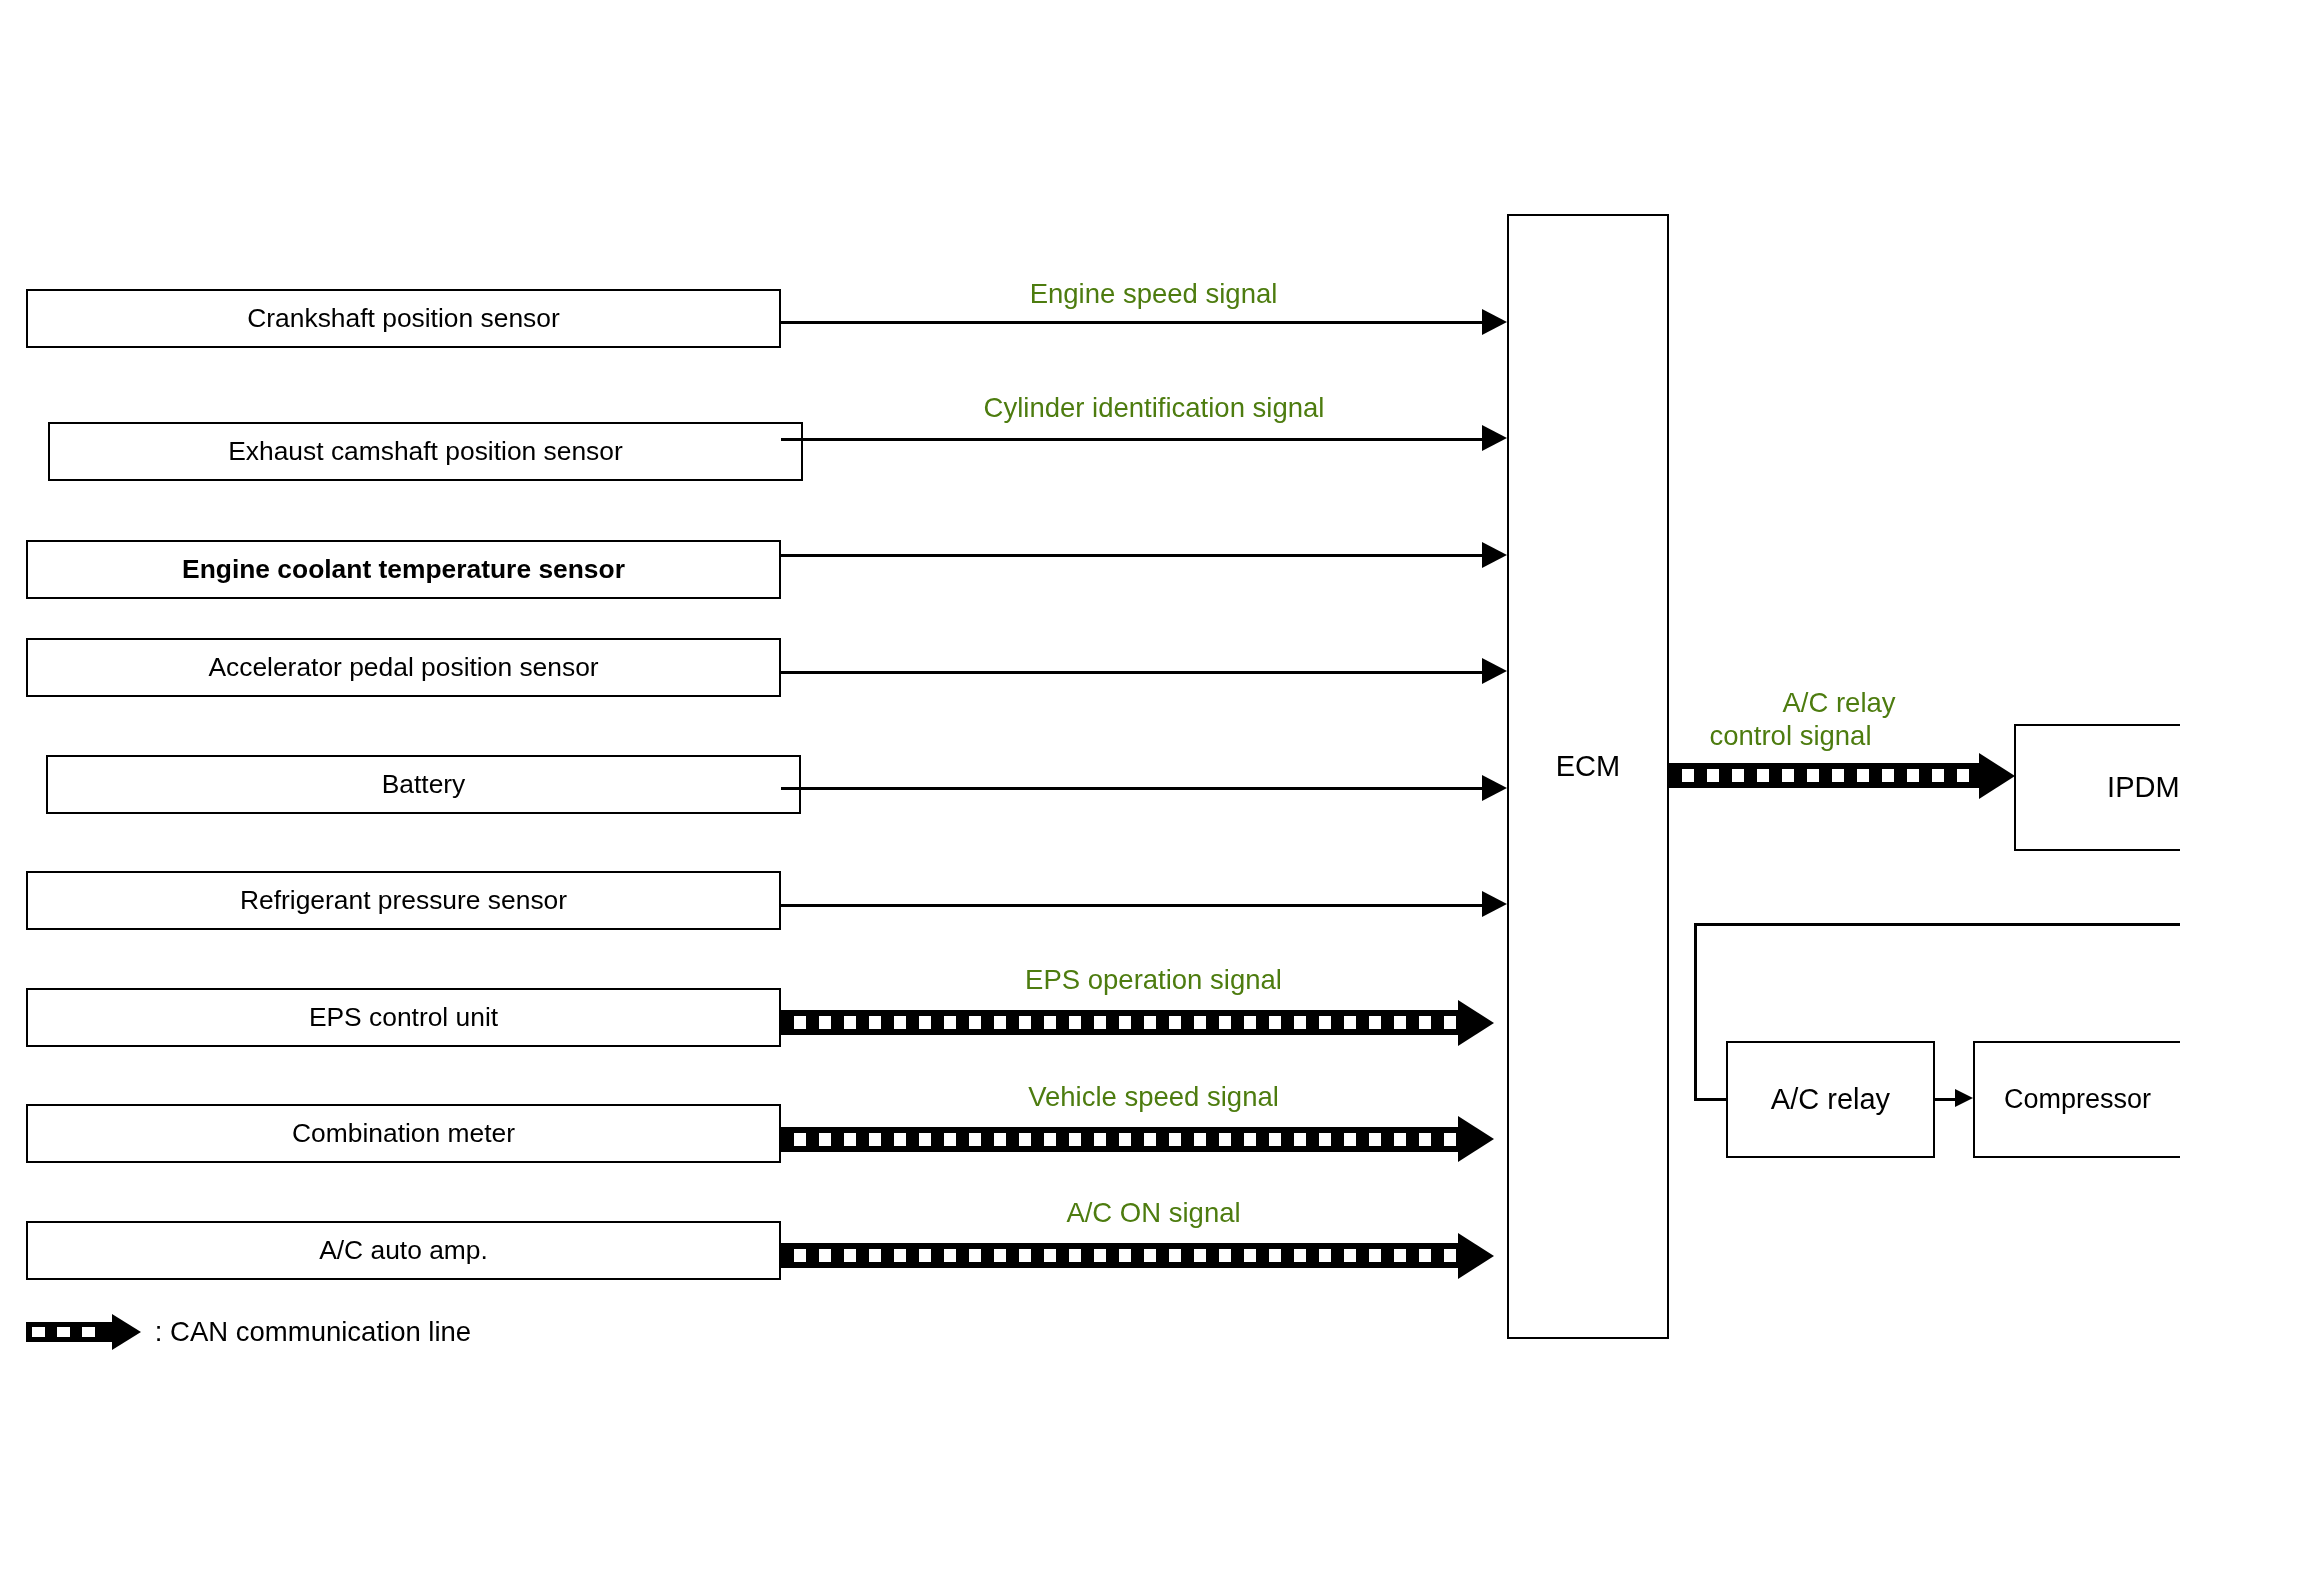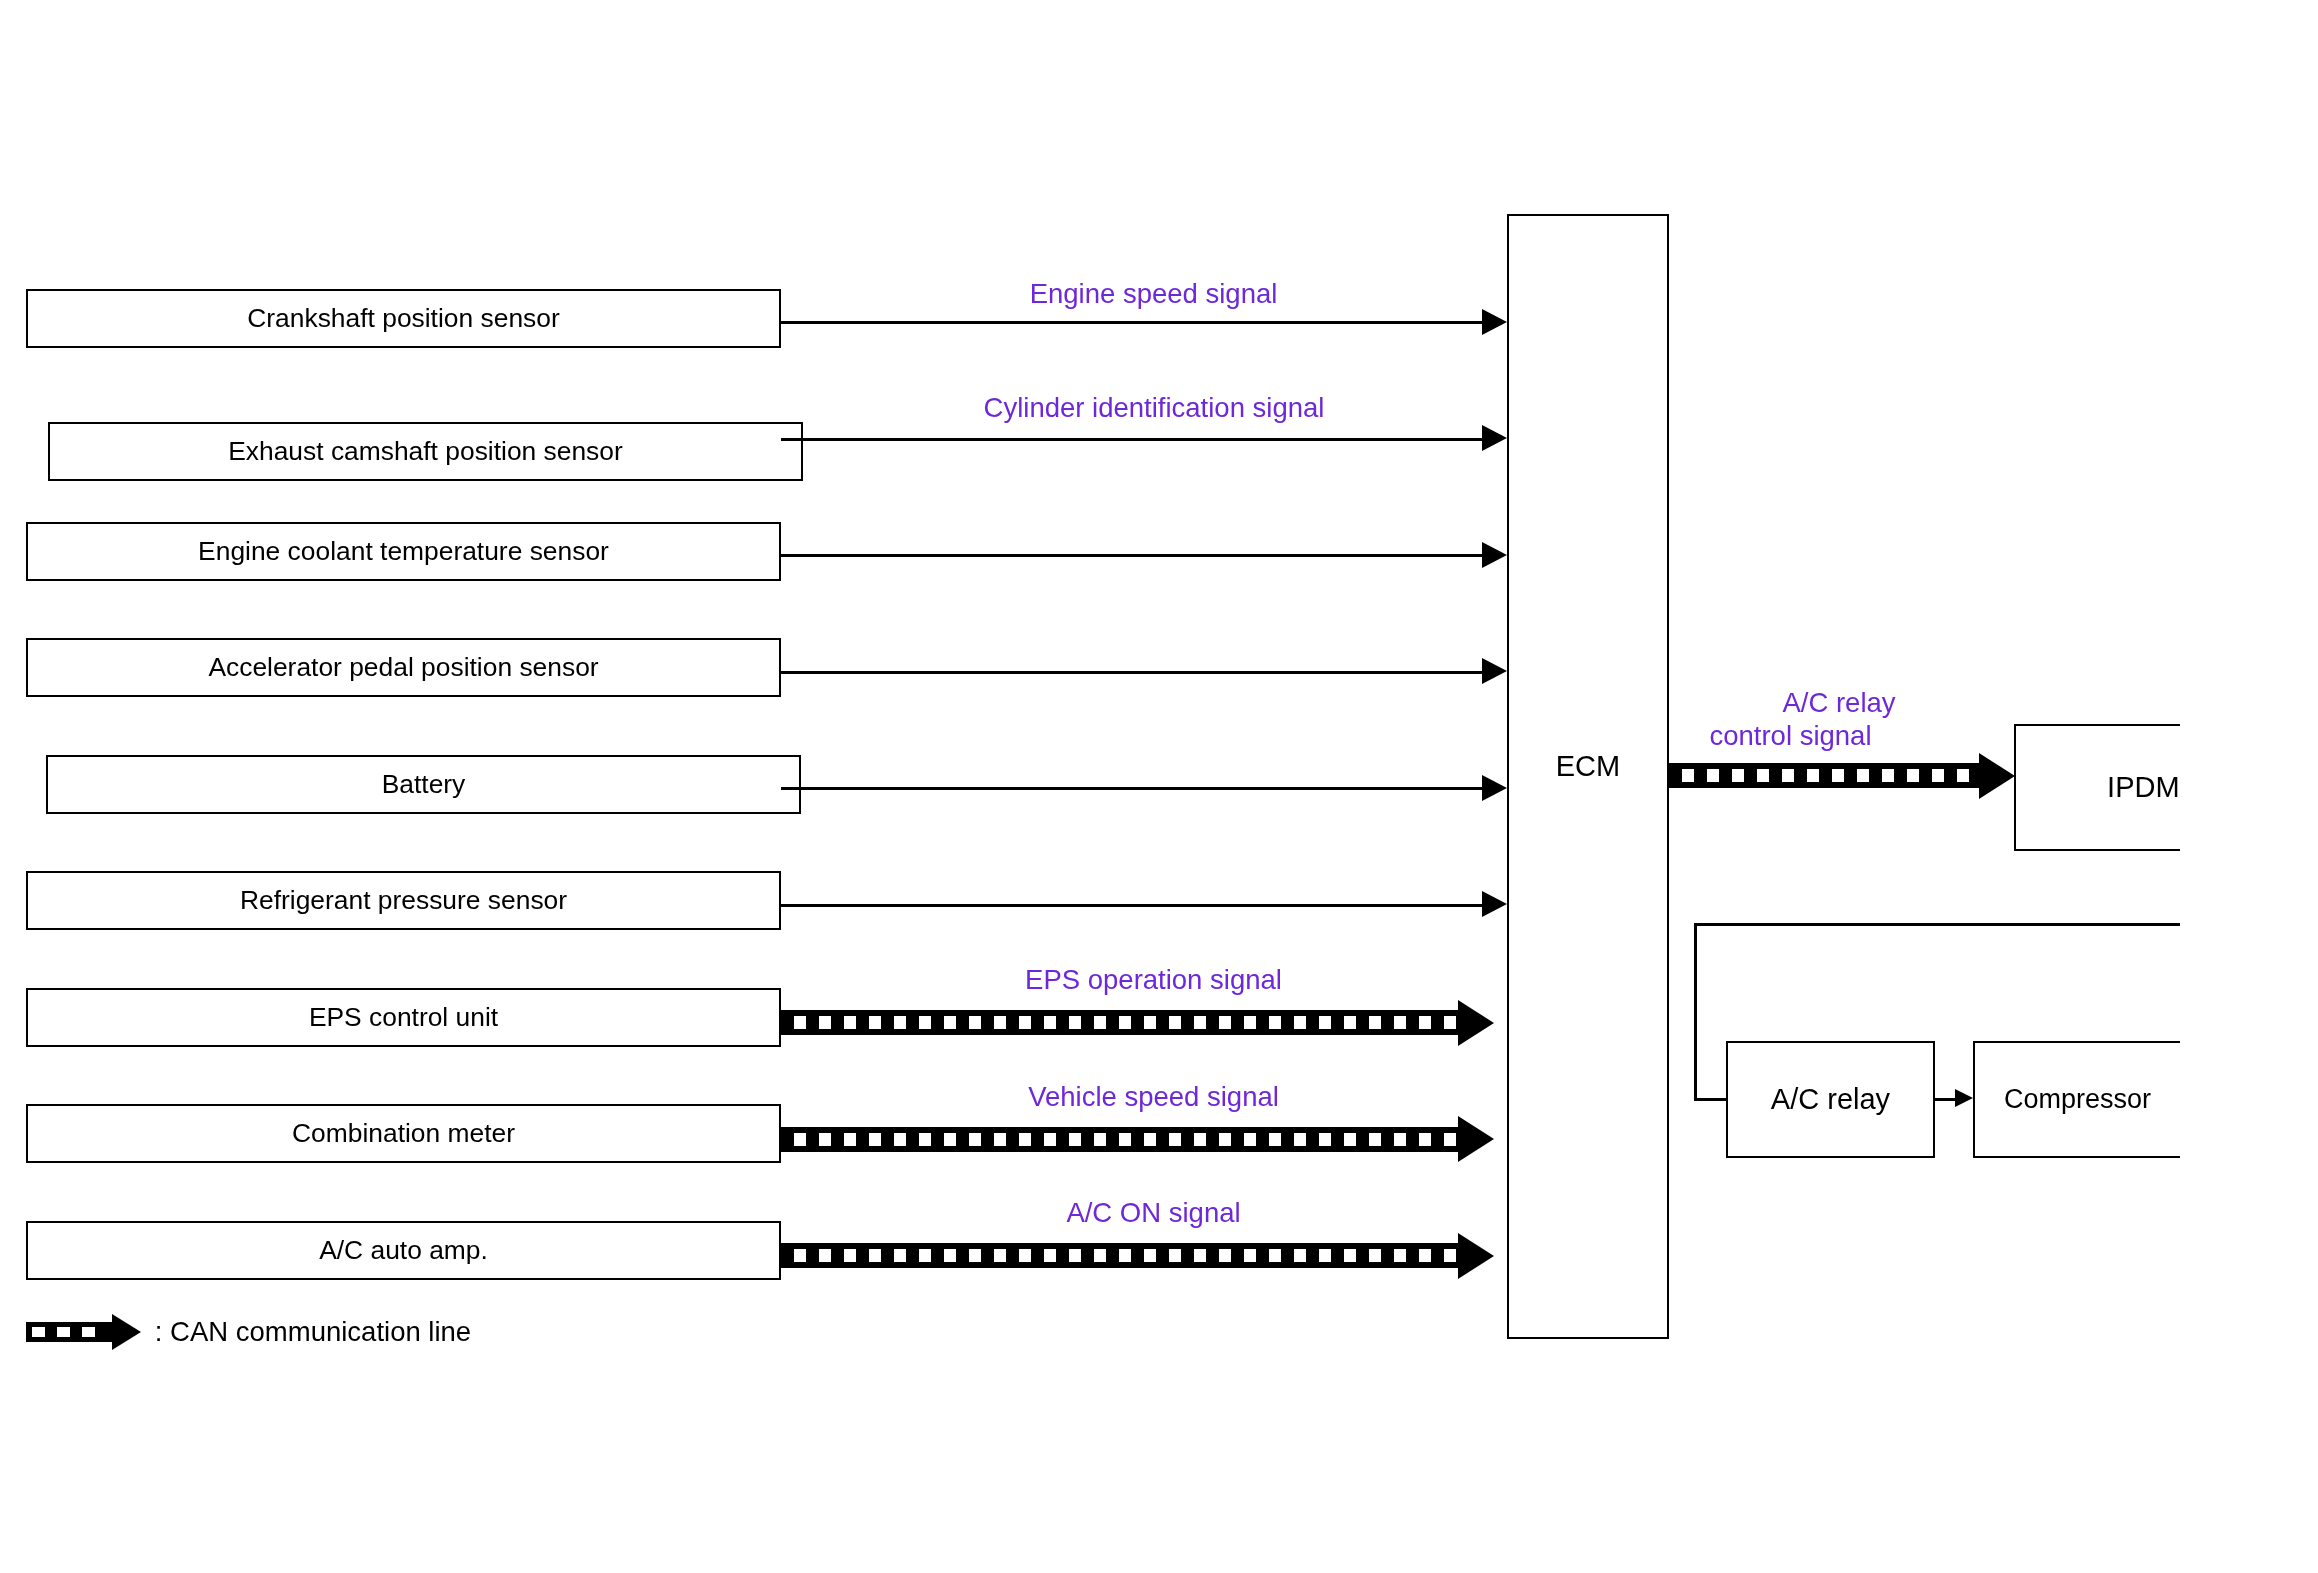--- a/index.html
+++ b/index.html
@@ -109,21 +109,21 @@
     border-left:29px solid #000;
   }
 
   
   .sig-label{
     position:absolute;
     font-size:27.5px;
     line-height:1.12;
     white-space:nowrap;
     text-align:center;
-    color:#6d28d9;
+    color:#4d7c0f;
   }
   .sig-label.two-line{white-space:normal;}
 
   
   .legend-row{
     position:absolute;
     left:26px;top:1314px;
     display:flex;align-items:center;
   }
   .legend-text{
@@ -152,21 +152,21 @@
 <body>
 
 <div id="stage">
 
   <div class="box sensor-box" style="top:289px;">
     <span>Crankshaft position sensor</span>
   </div>
   <div class="box sensor-box" style="top:422px;margin-left:22px;">
     <span>Exhaust camshaft position sensor</span>
   </div>
-  <div class="box sensor-box" style="top:522px;">
+  <div class="box sensor-box" style="top:540px;font-weight:bold;">
     <span>Engine coolant temperature sensor</span>
   </div>
   <div class="box sensor-box" style="top:638px;">
     <span>Accelerator pedal position sensor</span>
   </div>
   <div class="box sensor-box" style="top:755px;margin-left:20px;">
     <span>Battery</span>
   </div>
   <div class="box sensor-box" style="top:871px;">
     <span>Refrigerant pressure sensor</span>

